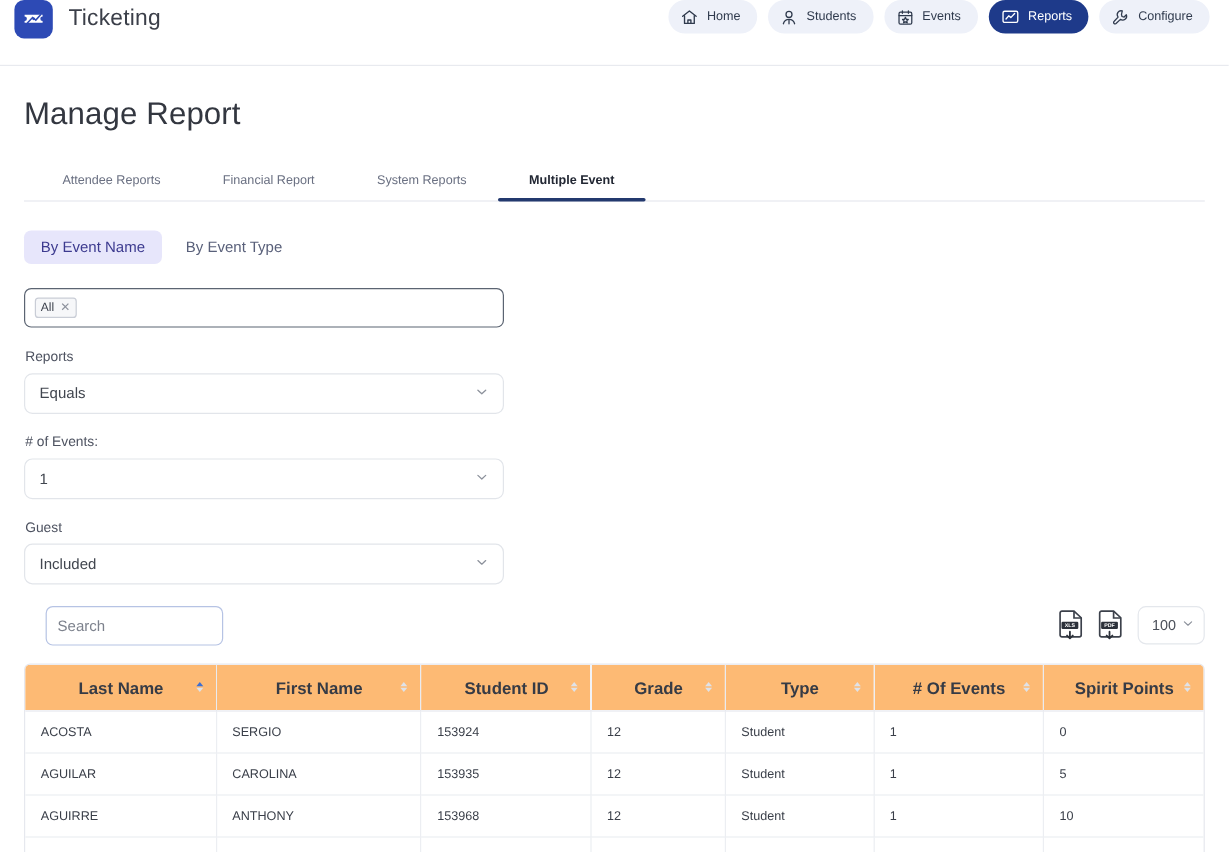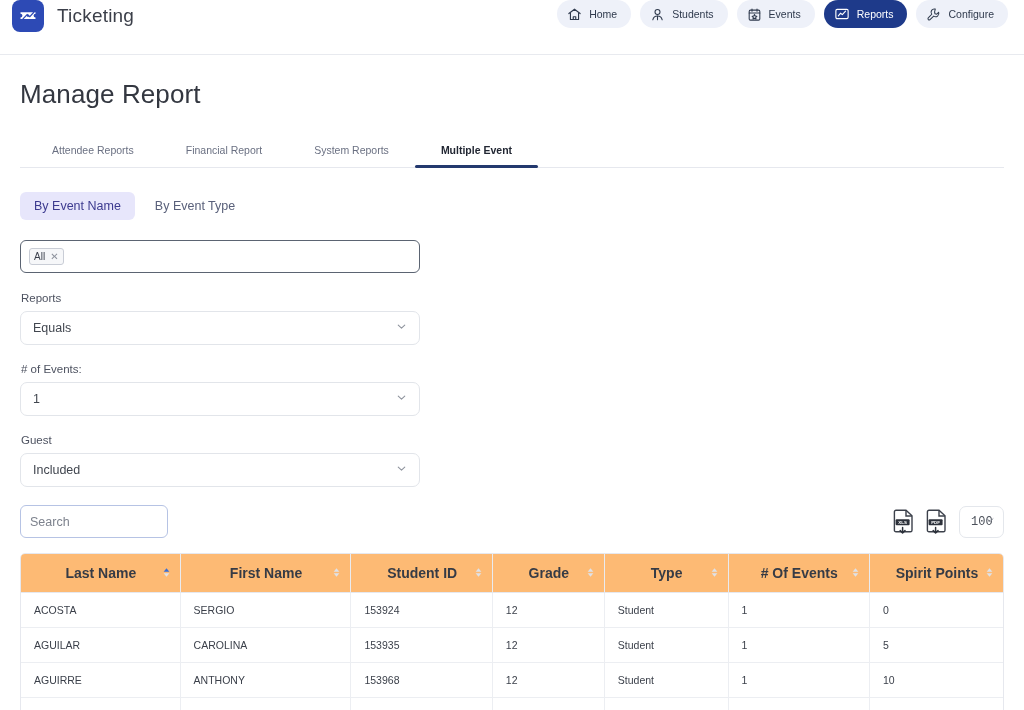--- a/index.html
+++ b/index.html
@@ -141,51 +141,51 @@
     cursor: pointer;
   }
   .select .chev {
     position: absolute; right: 11px; top: 50%;
     transform: translateY(-50%);
     pointer-events: none;
   }
 
   
   .toolbar {
-    display: flex; align-items: flex-end;
+    display: flex; align-items: flex-start;
     margin-top: 14px;
     margin-bottom: 15px;
+    margin-left: 18px;
   }
   .search-input {
     width: 148px; height: 33px;
     border: 1px solid #b6c3e4;
     border-radius: 6px;
     padding: 0 9px;
     font-size: 12.5px;
     color: #4a4f59;
     font-family: "Liberation Sans", sans-serif;
     outline: none;
     background: #fff;
   }
   .search-input::placeholder { color: #7d828d; }
   .toolbar-right { margin-left: auto; display: flex; align-items: center; gap: 11px; }
   .export-btn { cursor: pointer; display: block; line-height: 0; }
   .page-size {
     position: relative;
-    width: 45px; height: 32px;
+    width: 56px; height: 32px;
     border: 1px solid #e4e7ec;
     border-radius: 7px;
     background: #fff;
     display: flex; align-items: center;
     padding-left: 11px;
     font-size: 12px;
     color: #4b505a;
     overflow: hidden;
     cursor: pointer;
-    font-family: Liberation Mono, monospace;
   }
   .page-size .chev { position: absolute; right: 7px; top: 50%; transform: translateY(-50%); }
 
   
   .table-wrap {
     border: 1px solid #e6e8ee;
     border-radius: 5px;
     overflow: hidden;
     background: #fff;
   }

